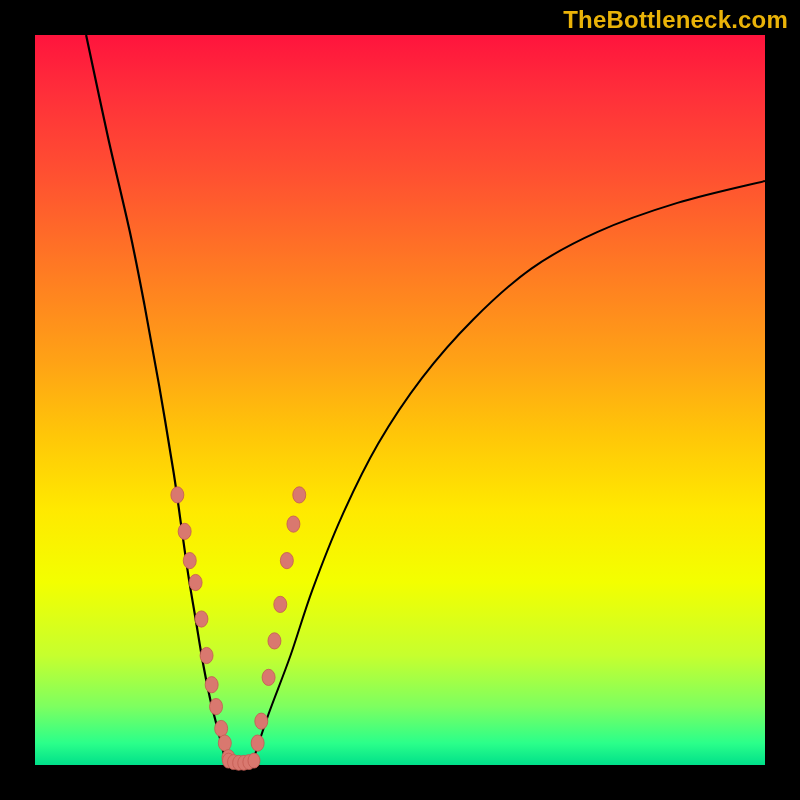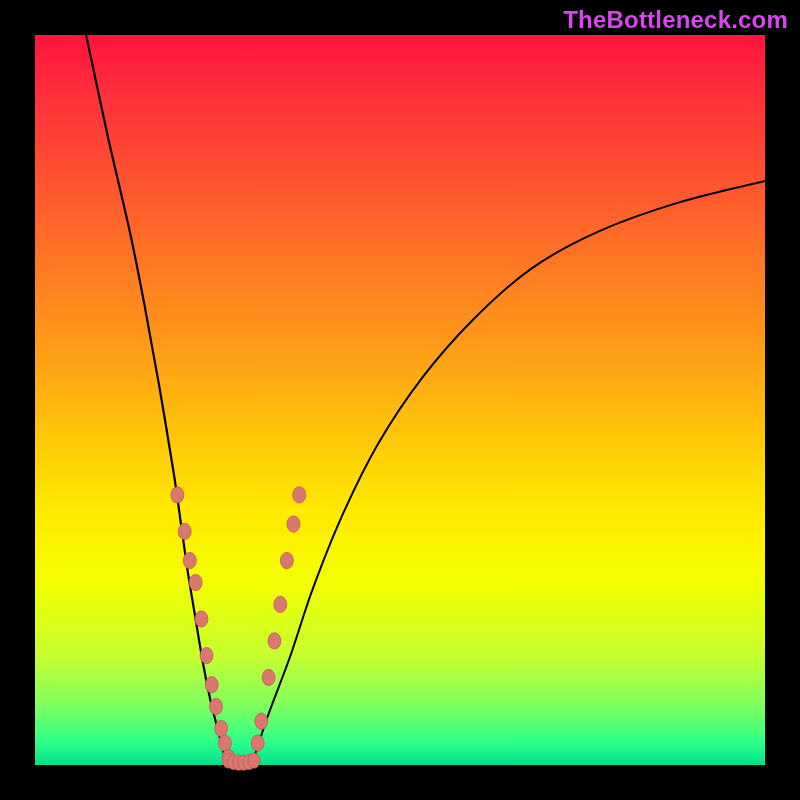--- a/index.html
+++ b/index.html
@@ -36,21 +36,21 @@
       #c6ff2e 85%,
       #7dff60 92%,
       #2bff8a 97%,
       #00e08a 100%
     );
   }
   .watermark {
     position: absolute;
     top: 6px;
     right: 12px;
-    color: #d946ef;
+    color: #eab308;
     font-size: 24px;
     font-weight: 600;
     letter-spacing: 0.2px;
     font-family: Arial, Helvetica, sans-serif;
   }
   svg.curves {
     position: absolute;
     left: 0;
     top: 0;
     width: 730px;

